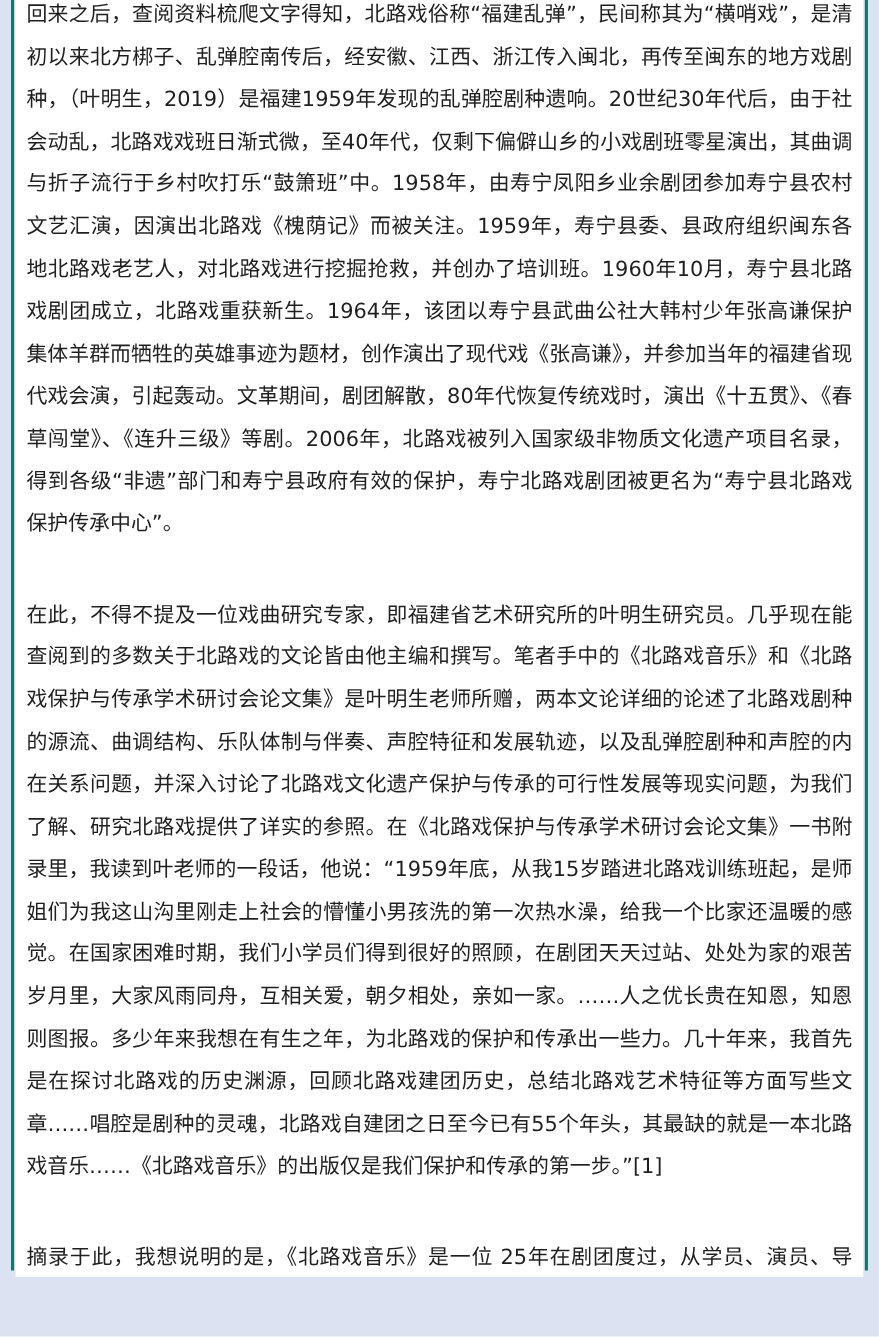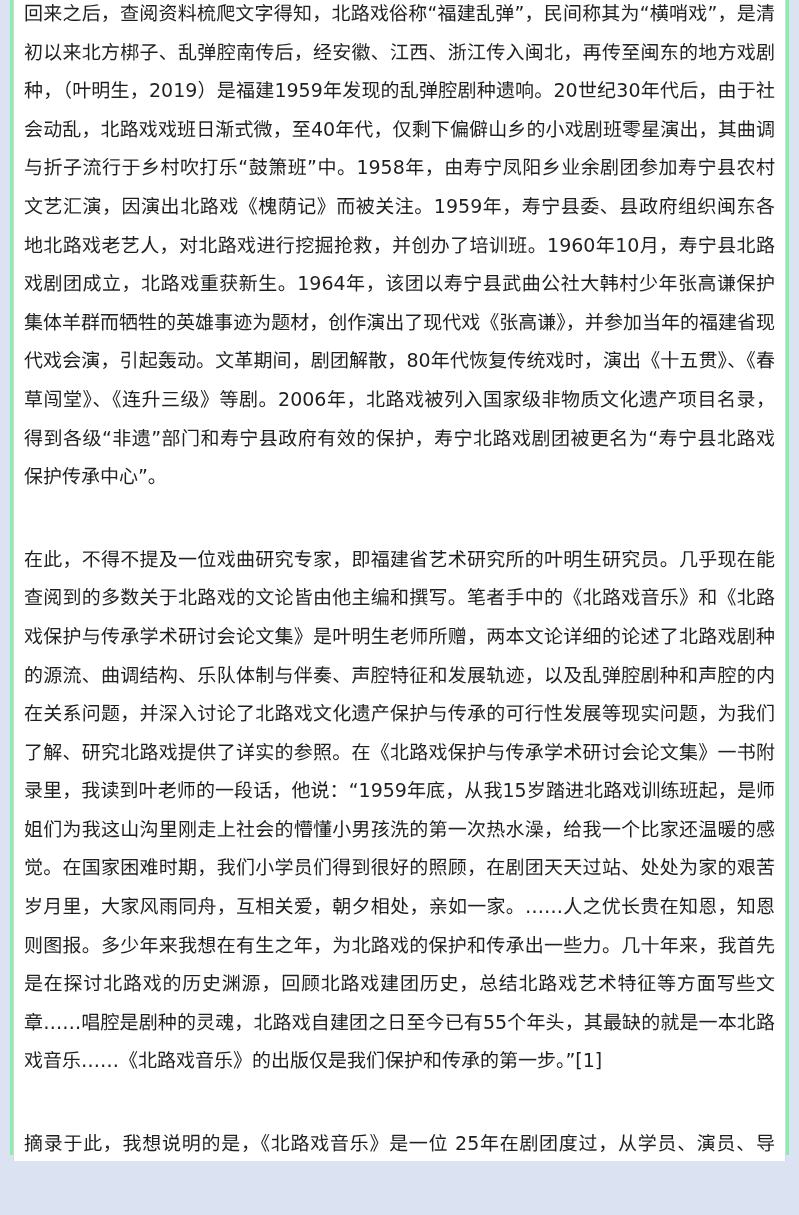--- a/index.html
+++ b/index.html
@@ -10,21 +10,21 @@
     width: 799px;
     height: 1215px;
     overflow: hidden;
     background: #dbe3f2;
     font-family: "DejaVu Sans", sans-serif;
   }
   .page-surface {
     position: relative;
     margin: 0 10px;
     height: 1155px;
-    background: #86efac;
+    background: #0f766e;
     text-decoration: underline;
   }
   .content-frame {
     position: absolute;
     top: -6px;
     bottom: -6px;
     left: 3px;
     right: 3px;
     border-left: 1px solid #d4d8e0;
     border-right: 1px solid #d4d8e0;

